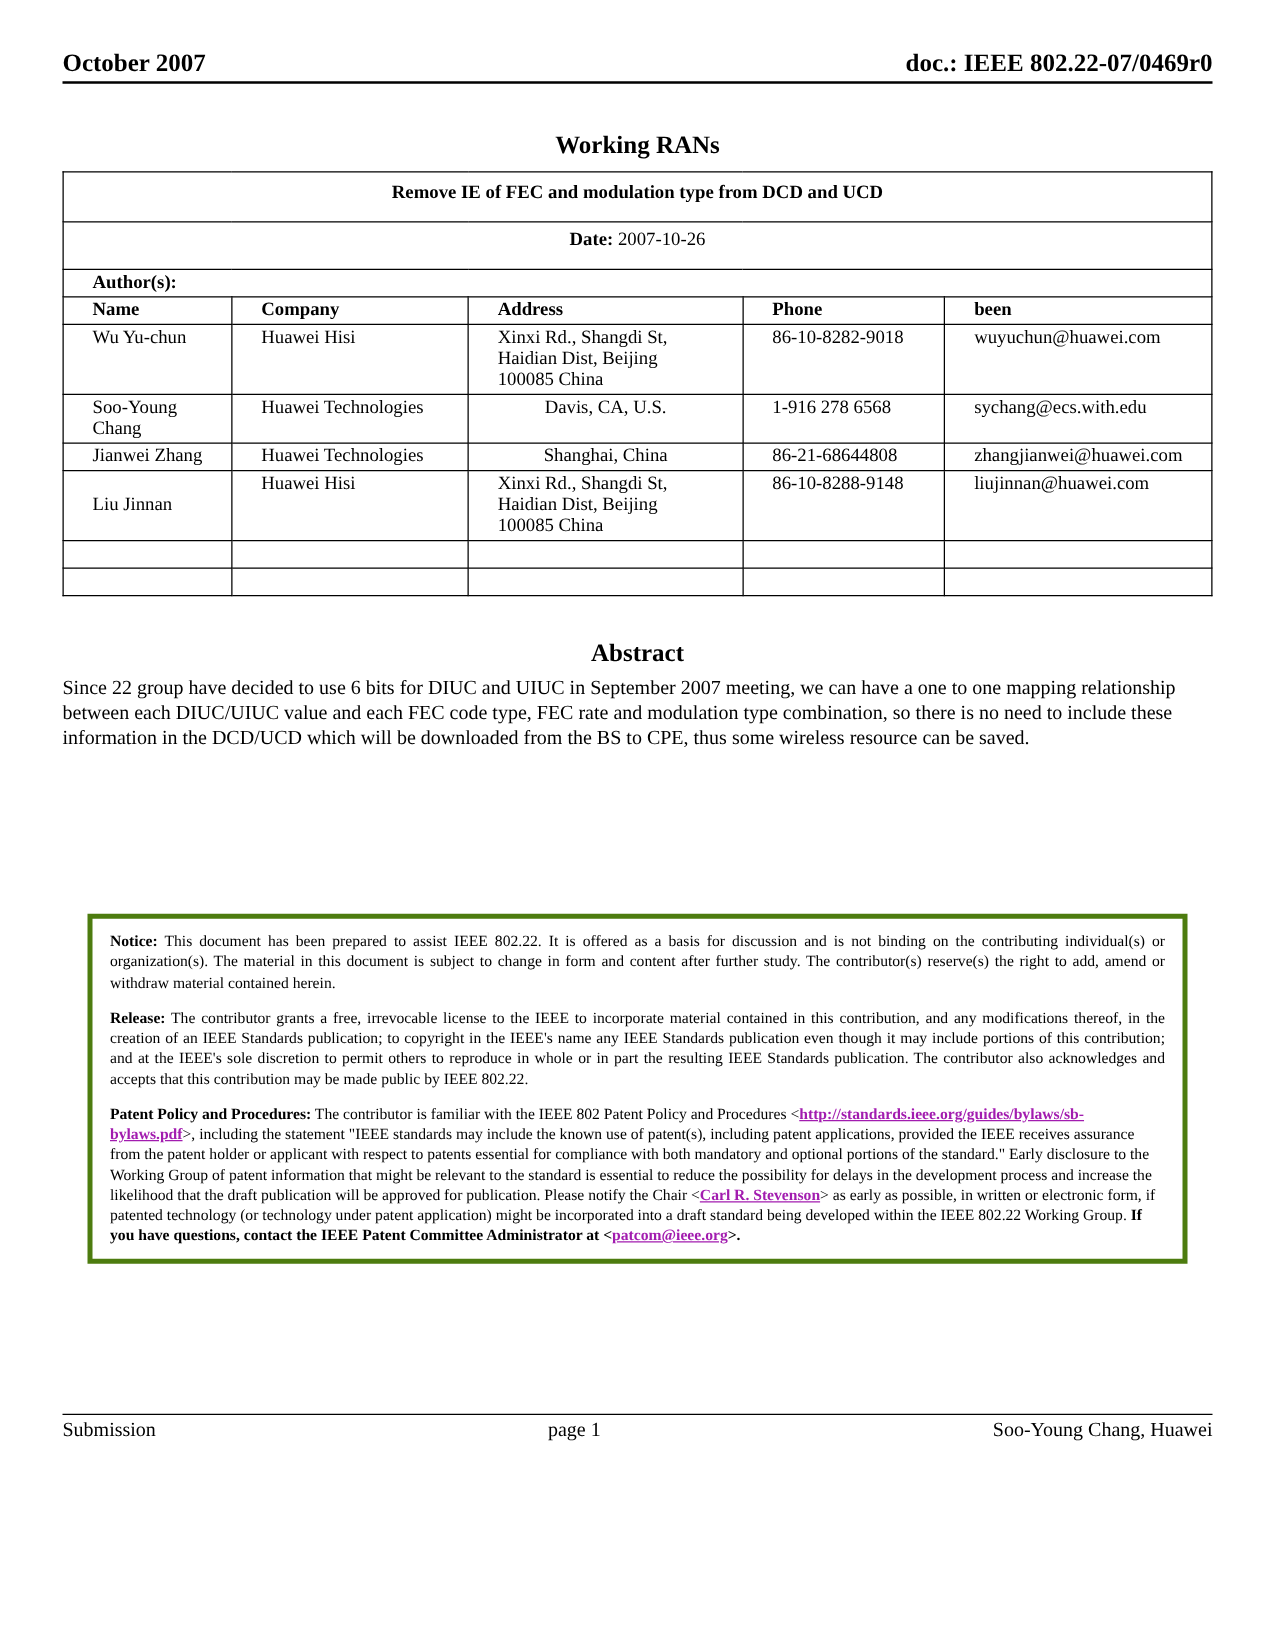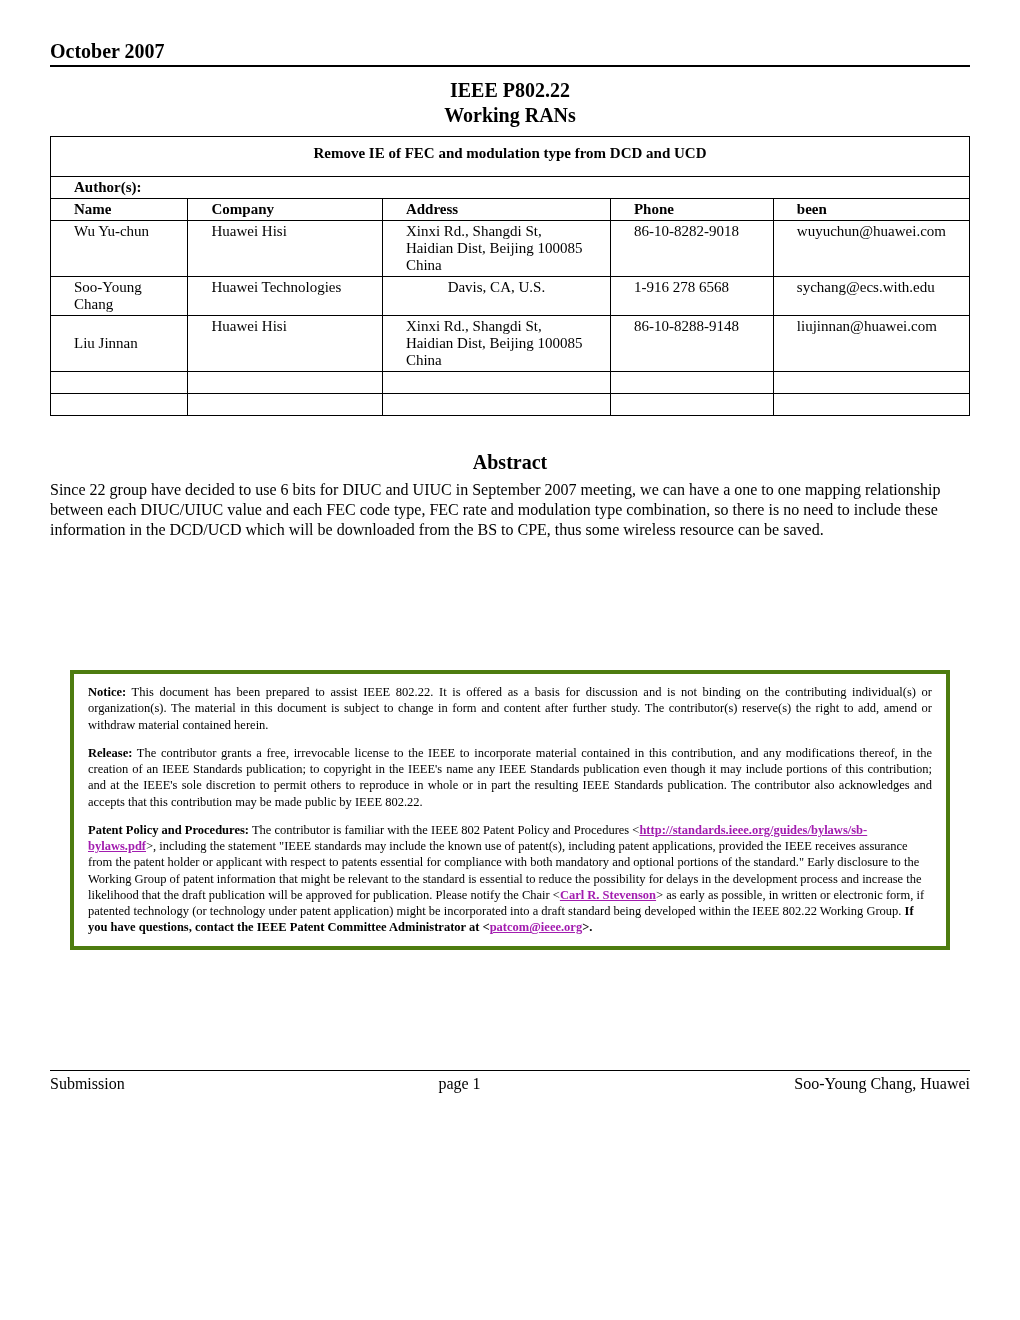--- a/index.html
+++ b/index.html
@@ -11,21 +11,21 @@
     color: #000;
     background: #fff;
   }
   .header-row {
     display: flex;
     justify-content: space-between;
     font-weight: bold;
     font-size: 20px;
     border-bottom: 2px solid #000;
     padding-bottom: 2px;
-    margin-bottom: 11px;
+    margin-bottom: 37px;
   }
   .center-heading {
     text-align: center;
     font-weight: bold;
     font-size: 20px;
     line-height: 1.25;
   }
   .title-table {
     border-collapse: collapse;
     width: 100%;
@@ -84,31 +84,36 @@
   .w-name { width: 100px; }
   .w-company { width: 160px; }
   .w-address { width: 205px; }
   .w-phone { width: 130px; }
 </style>
 </head>
 <body>
 
 <div class="header-row">
   <span>October 2007</span>
+  <span>doc.: IEEE 802.22-07/0469r0</span>
 </div>
 
 <div class="center-heading">
-  <div>IEEE P802.22</div>
   <div>Working RANs</div>
 </div>
 
 <table class="title-table">
   <tbody>
       <tr>
         <td colspan="5" class="title-cell">Remove IE of FEC and modulation type from DCD and UCD</td>
+      </tr>
+  <tr>
+        <td colspan="5" class="date-cell">
+    <b>Date:</b>&nbsp;<span>2007-10-26</span>
+  </td>
       </tr>
   <tr>
         <td colspan="5"><b>Author(s):</b></td>
       </tr>
   <tr class="authors-header">
     <td class="w-name">Name</td>
     <td class="w-company">Company</td>
     <td class="w-address">Address</td>
     <td class="w-phone">Phone</td>
     <td>been</td>
@@ -119,20 +124,27 @@
     <td>Xinxi Rd., Shangdi St, Haidian Dist, Beijing 100085 China</td>
     <td>86-10-8282-9018</td>
     <td>wuyuchun@huawei.com</td>
   </tr>
   <tr>
     <td>Soo-Young Chang</td>
     <td>Huawei Technologies</td>
     <td style="text-align:center">Davis, CA, U.S.</td>
     <td>1-916 278 6568</td>
     <td>sychang@ecs.with.edu</td>
+  </tr>
+  <tr>
+    <td>Jianwei Zhang</td>
+    <td>Huawei Technologies</td>
+    <td style="text-align:center;vertical-align:middle">Shanghai, China</td>
+    <td style="vertical-align:middle">86-21-68644808</td>
+    <td>zhangjianwei@huawei.com</td>
   </tr>
   <tr>
     <td style="vertical-align:middle">Liu Jinnan</td>
     <td>Huawei Hisi</td>
     <td>Xinxi Rd., Shangdi St, Haidian Dist, Beijing 100085 China</td>
     <td>86-10-8288-9148</td>
     <td>liujinnan@huawei.com</td>
   </tr>
   <tr>
         <td>&nbsp;</td>

